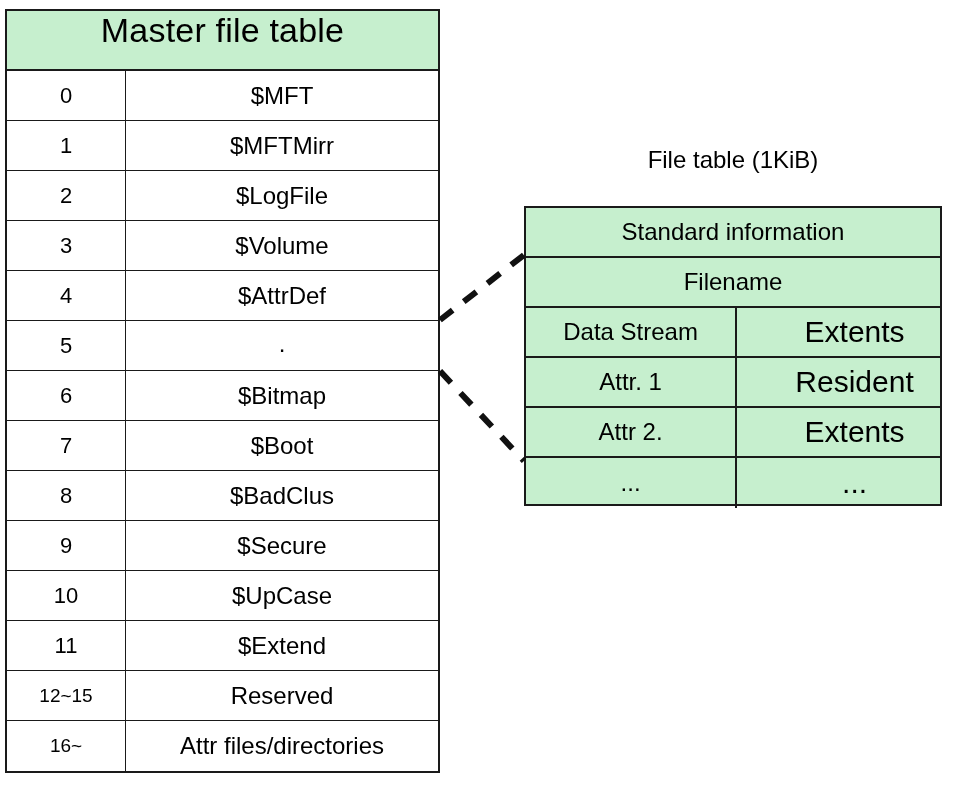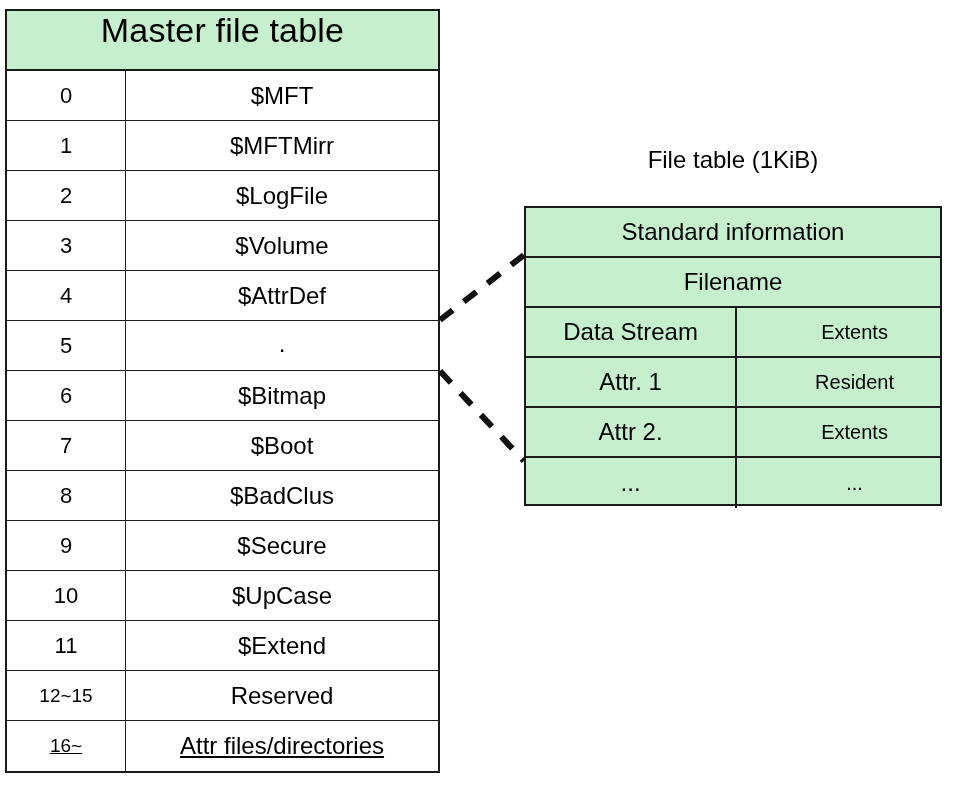--- a/index.html
+++ b/index.html
@@ -36,21 +36,20 @@
     letter-spacing: 0.2px;
   }
   .mft-row {
     display: flex;
     height: 50px;
     border-bottom: 1.5px solid #1a1a1a;
     box-sizing: border-box;
   }
   .mft-row:last-child {
     border-bottom: none;
-    text-decoration: underline;
   }
   .mft-idx {
     width: 119px;
     flex: 0 0 119px;
     border-right: 1.5px solid #1a1a1a;
     display: flex;
     align-items: center;
     justify-content: center;
     font-size: 22px;
     box-sizing: border-box;
@@ -113,21 +112,21 @@
     align-items: center;
     justify-content: center;
     font-size: 24px;
     box-sizing: border-box;
   }
   .fr-right {
     flex: 1 1 auto;
     display: flex;
     align-items: center;
     justify-content: center;
-    font-size: 20px;
+    font-size: 30px;
     box-sizing: border-box;
     padding-left: 32px;
   }
 
   
   #connectors {
     position: absolute;
     left: 0;
     top: 0;
     width: 960px;

